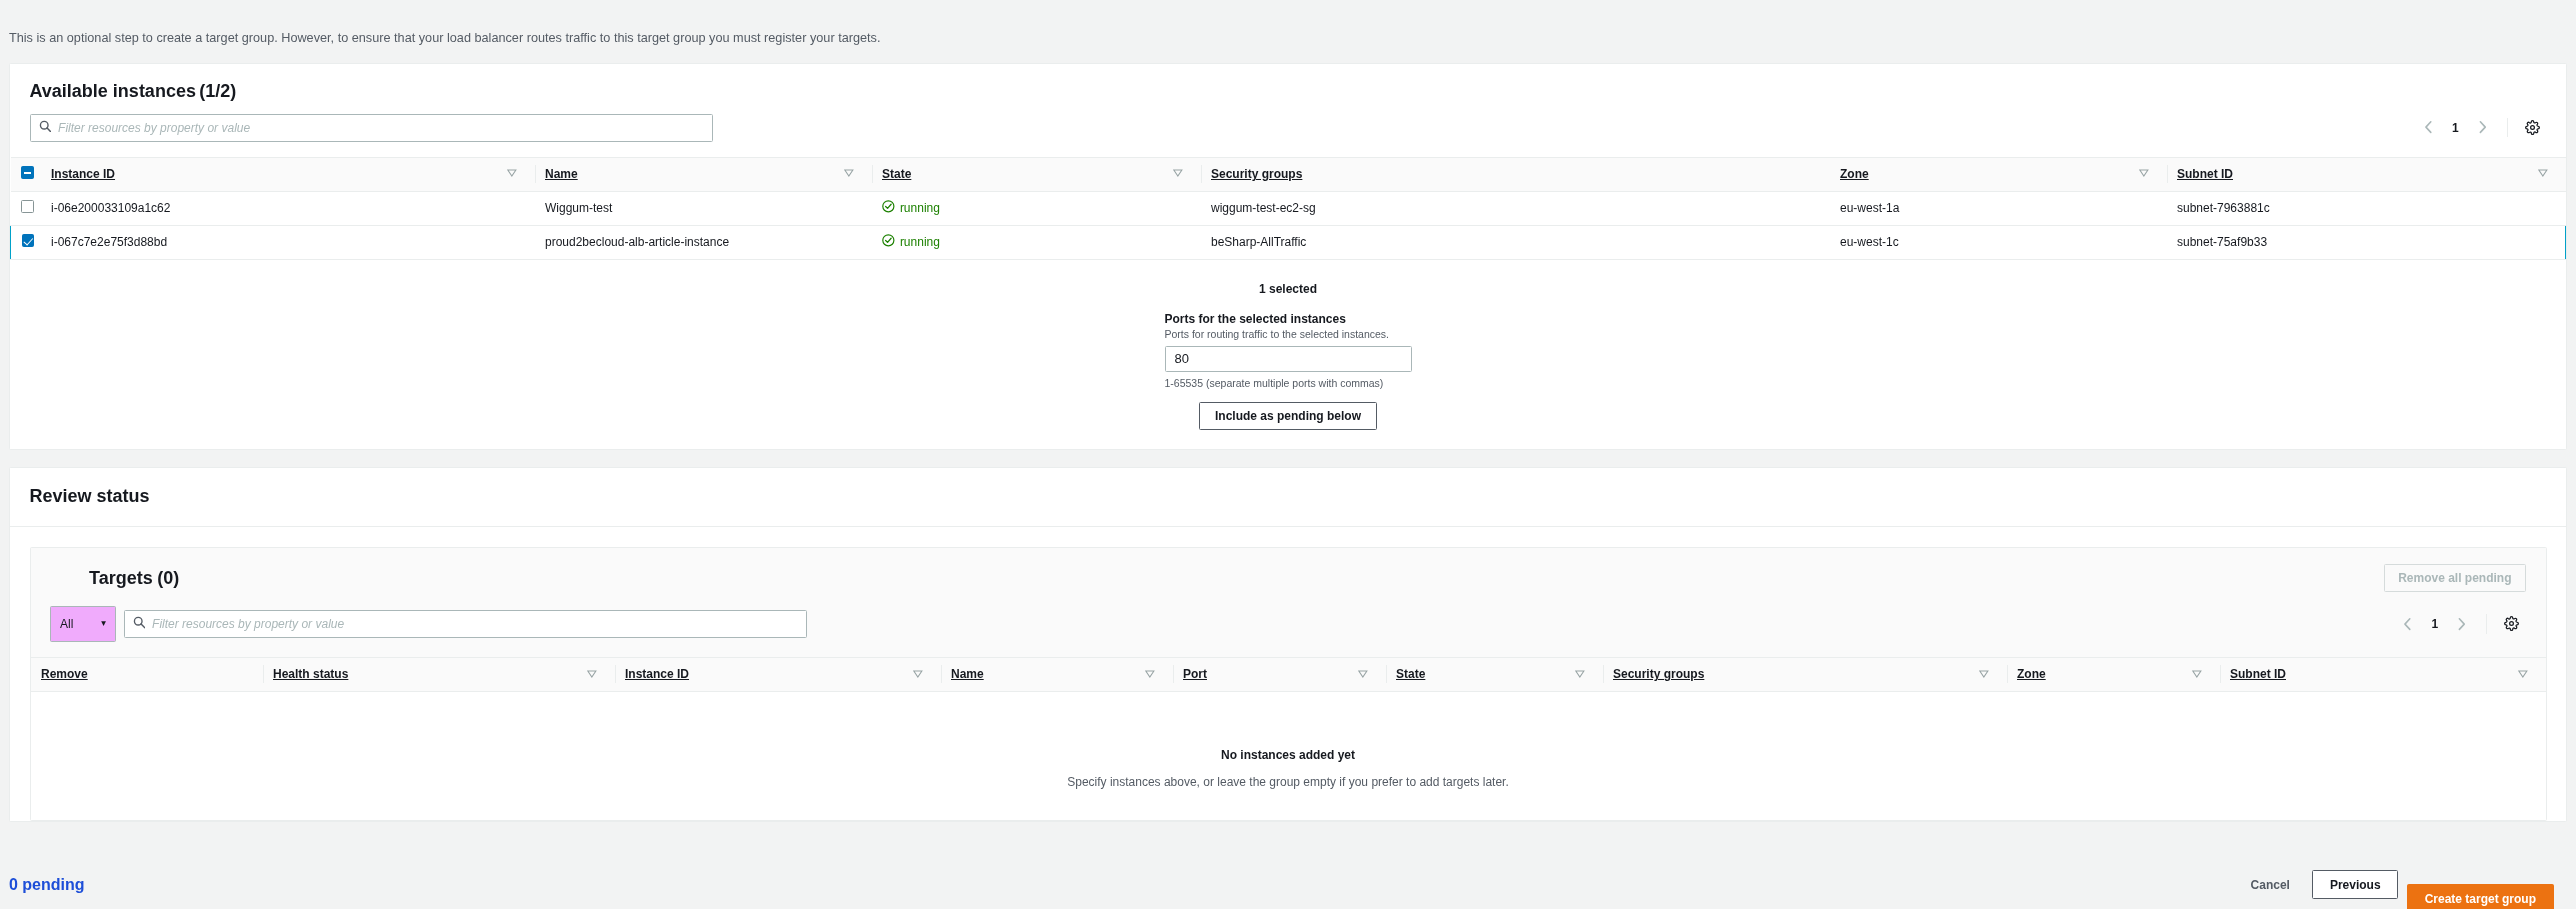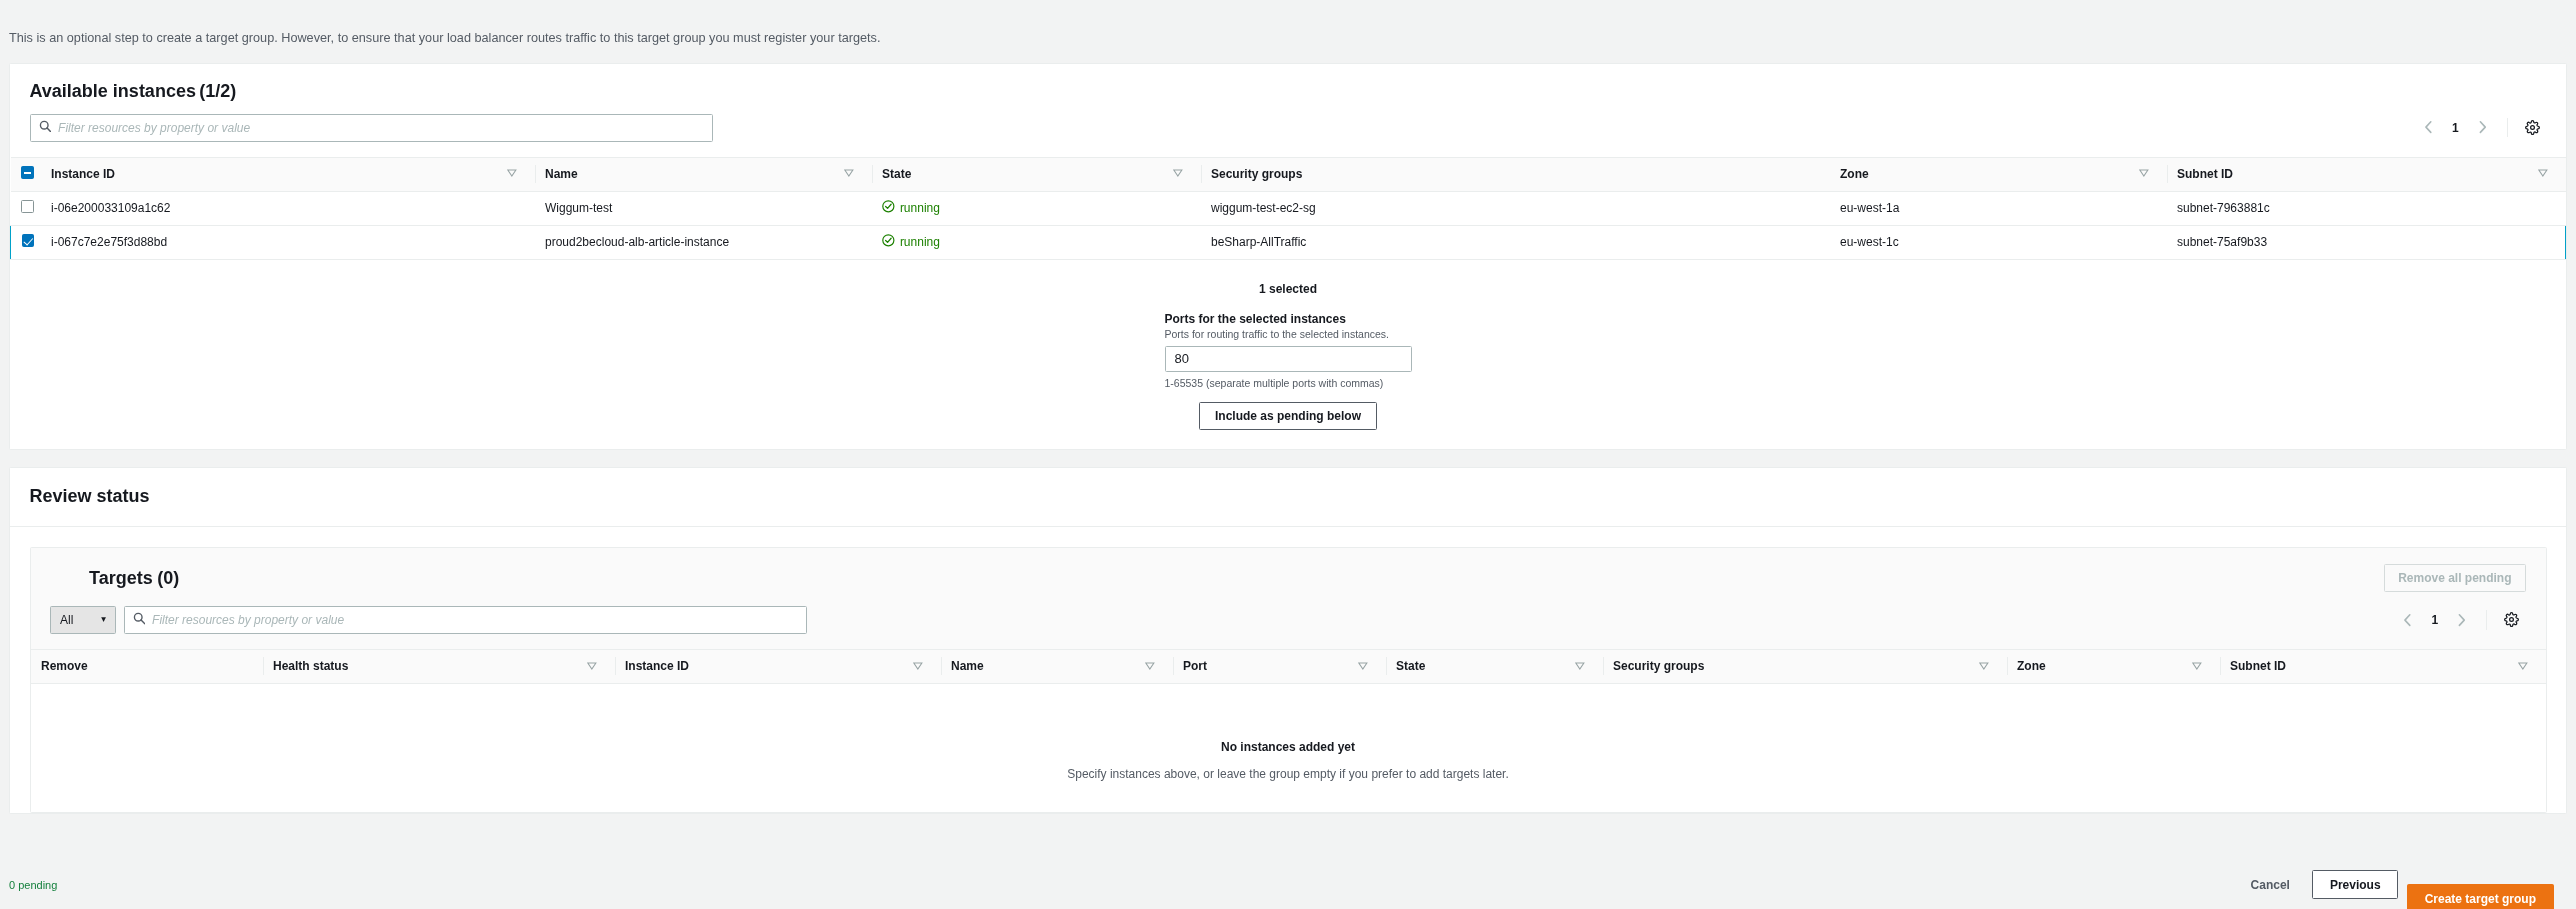--- a/index.html
+++ b/index.html
@@ -102,20 +102,21 @@
     color: #16191f;
     text-align: left;
     height: 34px;
     padding: 0 0 0 10.5px;
     position: relative;
     vertical-align: middle;
   }
   table.grid thead th .thwrap {
     display: flex; align-items: center; justify-content: space-between;
     padding-right: 18px;
+    text-decoration: underline;
   }
   table.grid thead th.has-div::before {
     content: "";
     position: absolute;
     left: 0; top: 7.5px; bottom: 7.5px;
     width: 0.7px;
     background: #eaeded;
   }
   .sort-ic { opacity: 0.85; flex: none; }
 
@@ -237,24 +238,24 @@
     color: #aab7b8;
     font-size: 12px; font-weight: bold;
     font-family: "Liberation Sans", sans-serif;
   }
 
   .inner-filter {
     display: flex; align-items: center;
     padding: 13.5px 19.5px 15px 19.5px;
   }
   .sel-dd {
-    width: 66px; height: 28px;
+    width: 66px; height: 36px;
     border: 0.7px solid #aab7b8;
     border-radius: 1.5px;
-    background: #e5e5e5;
+    background: #f0abfc;
     display: flex; align-items: center; justify-content: space-between;
     padding: 0 7.5px 0 9px;
     font-size: 12px; color: #16191f;
     margin-right: 7.5px;
   }
   .dd-caret { font-size: 8.2px; color: #16191f; }
   .search-box.inner-sb { width: 683px; background: #fff; }
 
   .empty-wrap { background: #fff; text-align: center; padding: 25px 0 31px 0; }
   .empty-title { font-size: 12px; font-weight: bold; color: #16191f; margin-top: 31px; }
@@ -262,21 +263,21 @@
 
   
   .footer {
     position: absolute;
     left: 0; right: 0; bottom: 0;
     height: 51px;
     background: #f2f3f3;
     display: flex; align-items: center;
     padding: 0 22.5px 0 9px;
   }
-  .pending-txt { font-size: 11px; font-weight: normal; color: #15803d; }
+  .pending-txt { font-size: 16px; font-weight: bold; color: #1d4ed8; }
   .btn {
     height: 29px;
     border-radius: 1.5px;
     font-size: 12px;
     font-weight: bold;
     font-family: "Liberation Sans", sans-serif;
     cursor: pointer;
     display: flex; align-items: center; justify-content: center;
   }
   .btn-link { background: transparent; border: none; color: #545b64; padding: 0 13.5px; }

